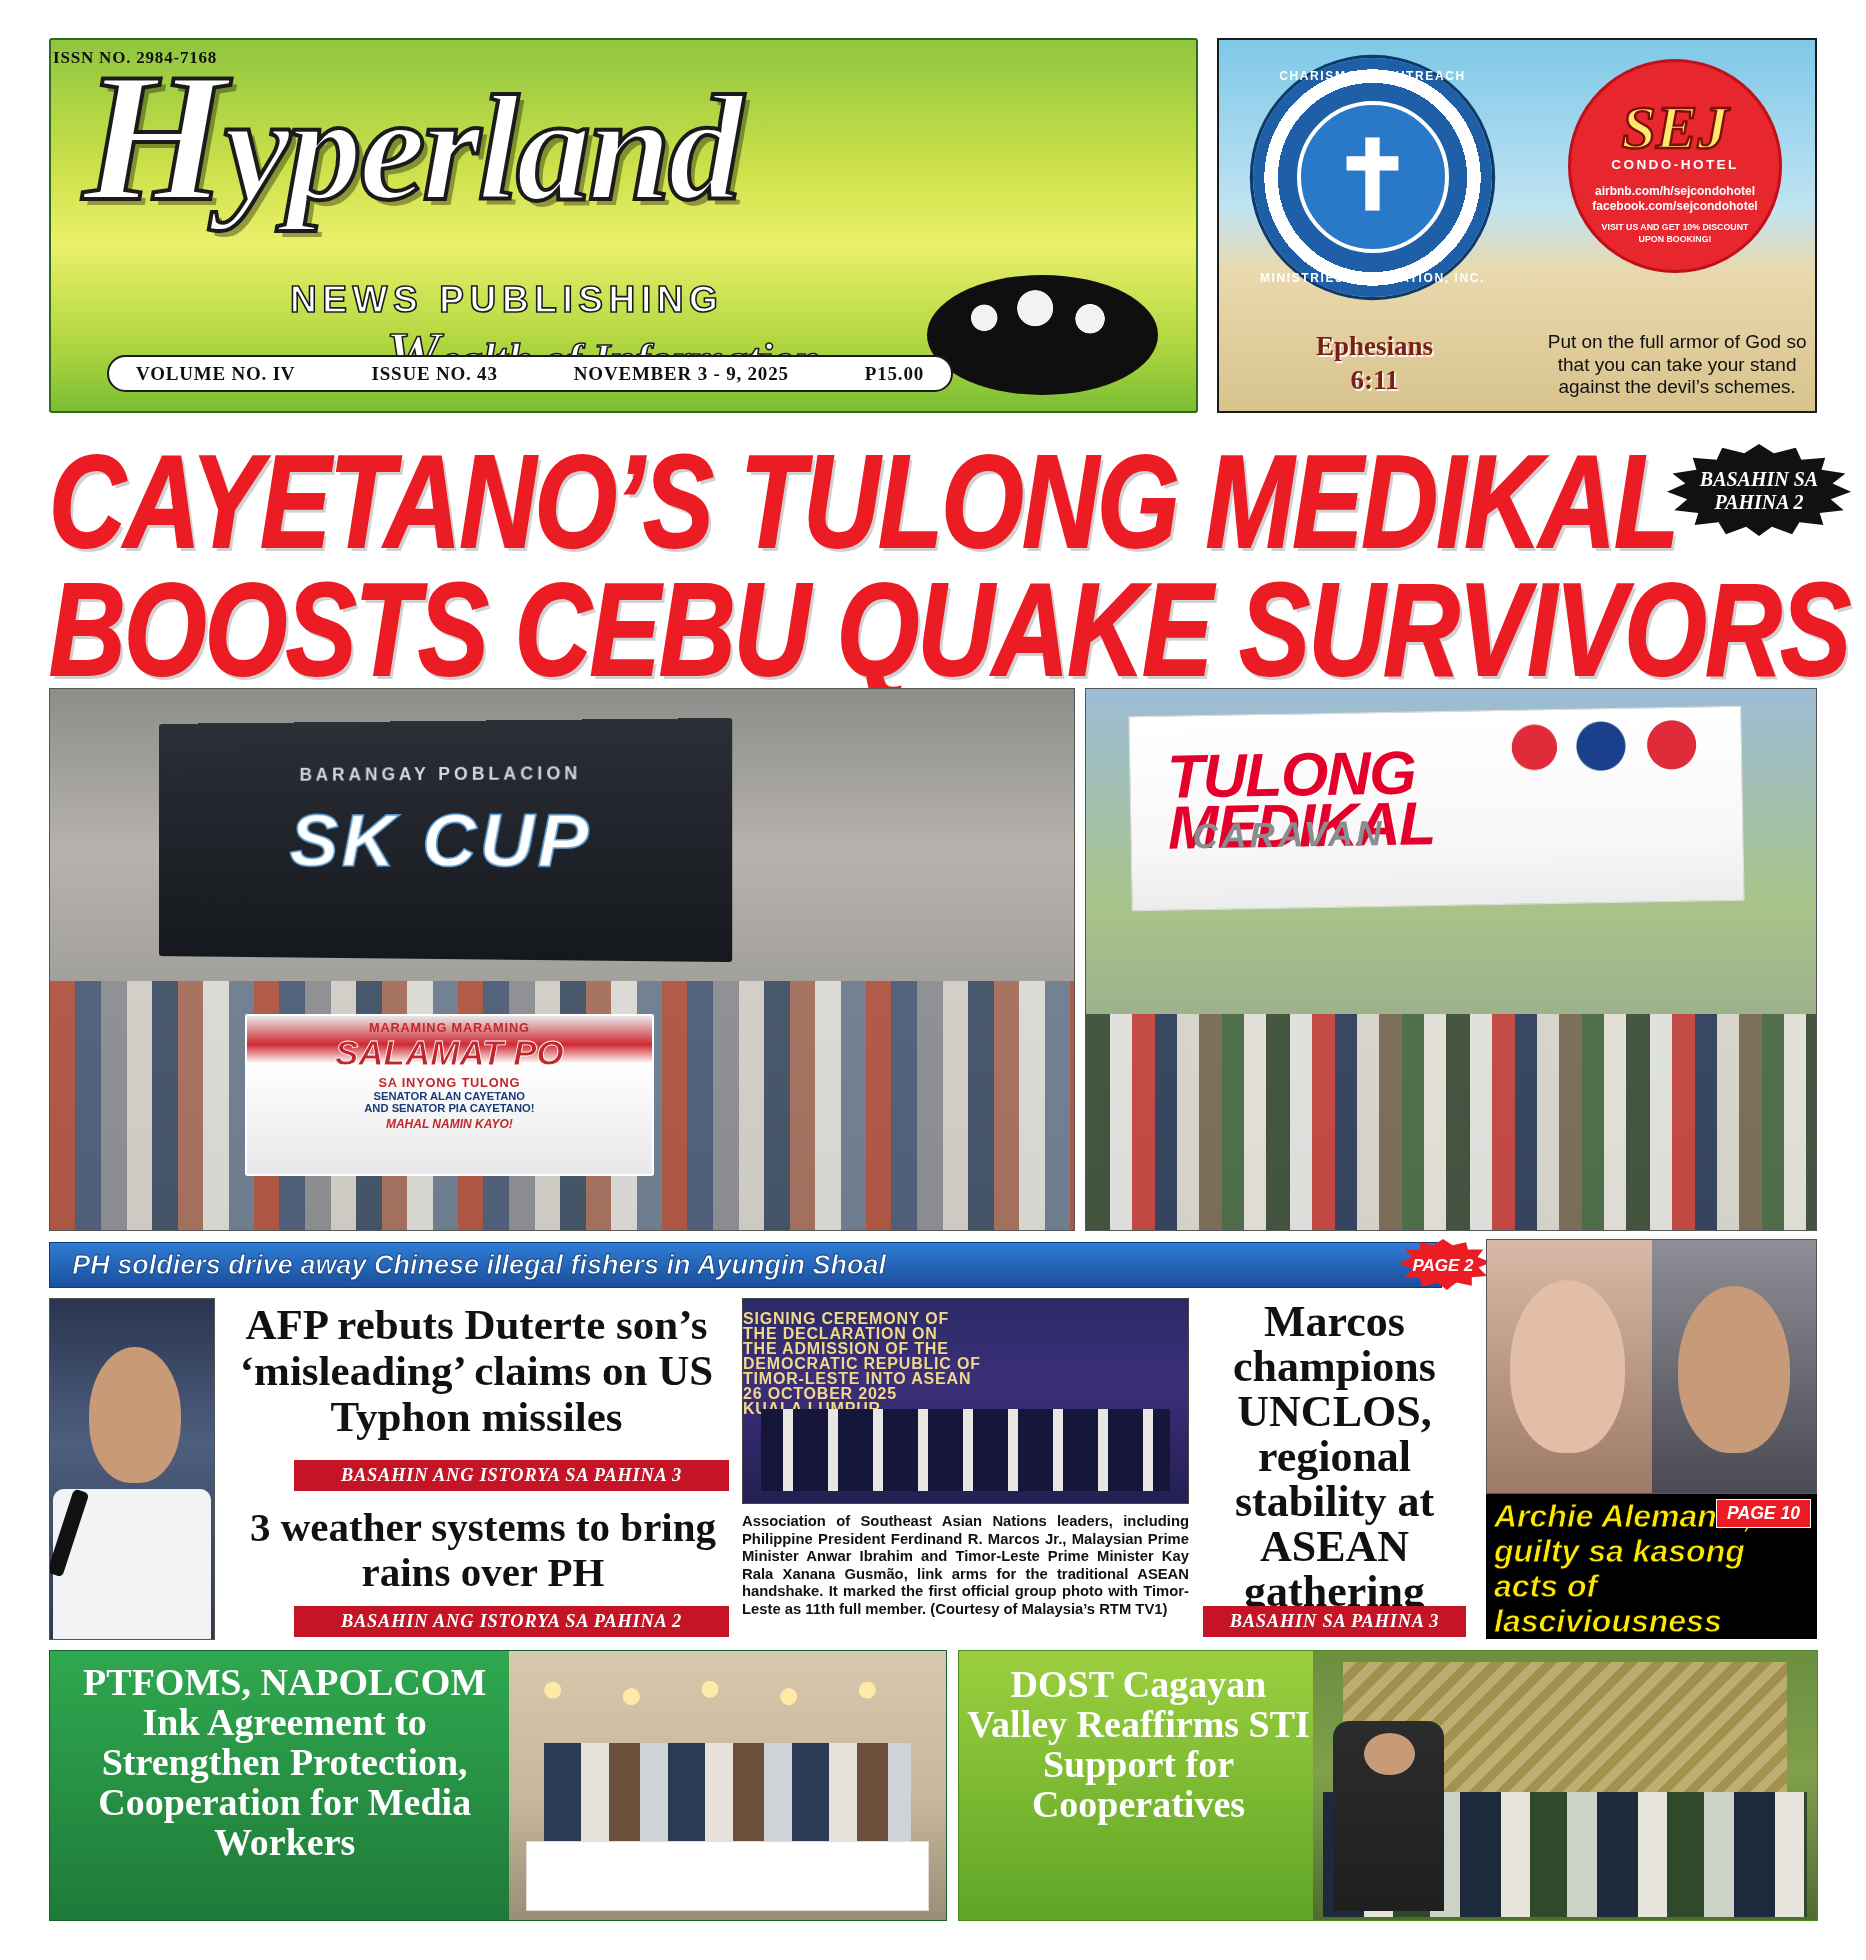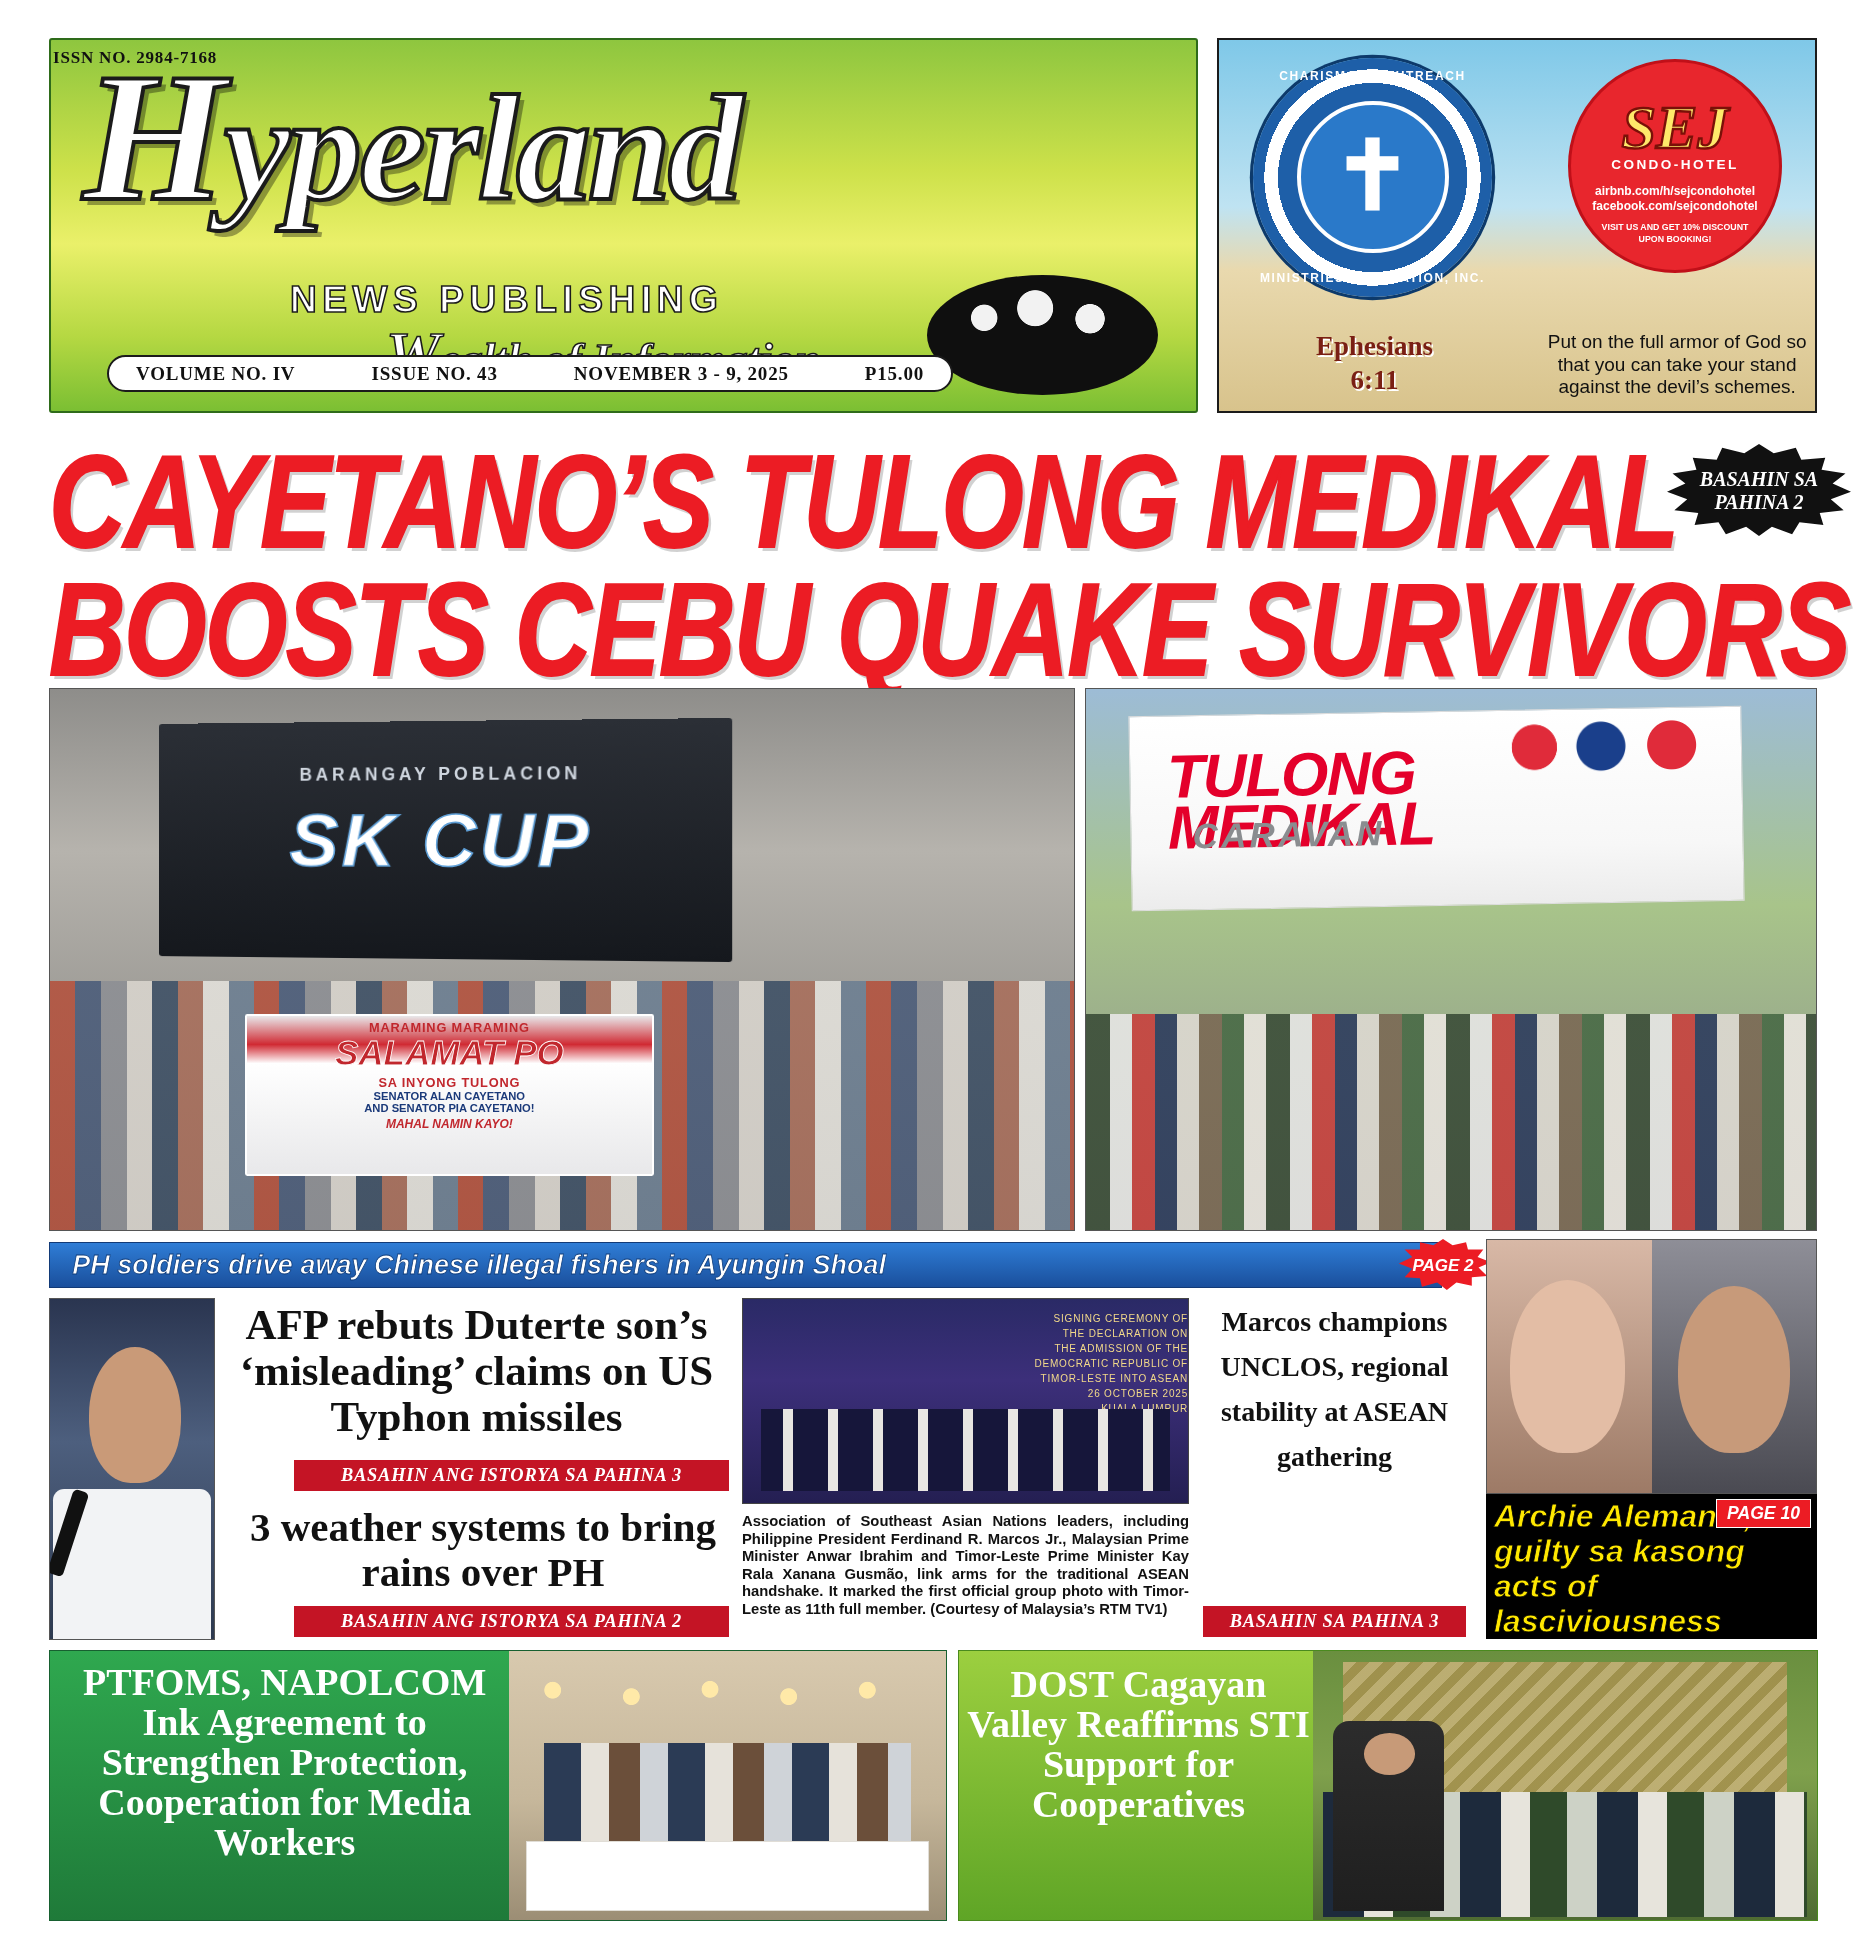--- a/index.html
+++ b/index.html
@@ -271,34 +271,34 @@
     font-family:"Liberation Serif", serif; font-weight:bold;
     font-size:41px; line-height:45px; color:#111;
   }
   .weather-ribbon { position:absolute; left:294px; top:1606px; width:435px; }
 
   .asean-photo {
     position:absolute; left:742px; top:1298px; width:447px; height:206px;
     background:linear-gradient(180deg,#2a2a66 0%,#3c2f7a 40%,#241f52 100%);
     border:1.6px solid #444; overflow:hidden;
   }
-  .asean-txt { position:absolute; width:100%; top:6%; text-align:right; color:#f2d98a;
-    font-size:10px; font-weight:normal; line-height:15px; letter-spacing:0.8px; }
+  .asean-txt { position:absolute; width:100%; top:6%; text-align:left; color:#f2d98a;
+    font-size:16px; font-weight:bold; line-height:15px; letter-spacing:0.8px; }
   .asean-row { position:absolute; left:4%; bottom:6%; width:92%; height:40%;
     background:repeating-linear-gradient(90deg,#16163a 0 22.3px,#e8e6e2 22.3px 32px,#16163a 32px 45px); }
   .asean-cap {
     position:absolute; left:742px; top:1513px; width:447px;
     font-family:"Liberation Sans", sans-serif; font-weight:bold;
     font-size:14.8px; line-height:17.6px; color:#111; text-align:justify;
   }
 
   .marcos-head {
     position:absolute; left:1203px; top:1299px; width:263px; text-align:center;
     font-family:"Liberation Serif", serif; font-weight:bold;
-    font-size:28px; line-height:45px; color:#111;
+    font-size:44px; line-height:45px; color:#111;
   }
   .marcos-ribbon { position:absolute; left:1203px; top:1606px; width:263px; }
 
   .celeb-photo {
     position:absolute; left:1486px; top:1239px; width:331px; height:255px;
     background:linear-gradient(90deg,#c7a391 0 50%, #6f6f78 50% 100%);
     border:1.6px solid #555; overflow:hidden;
   }
   .celeb-l { position:absolute; left:0; top:0; width:50%; height:100%;
     background:linear-gradient(180deg,#d8b8a6,#9d7a66); }

